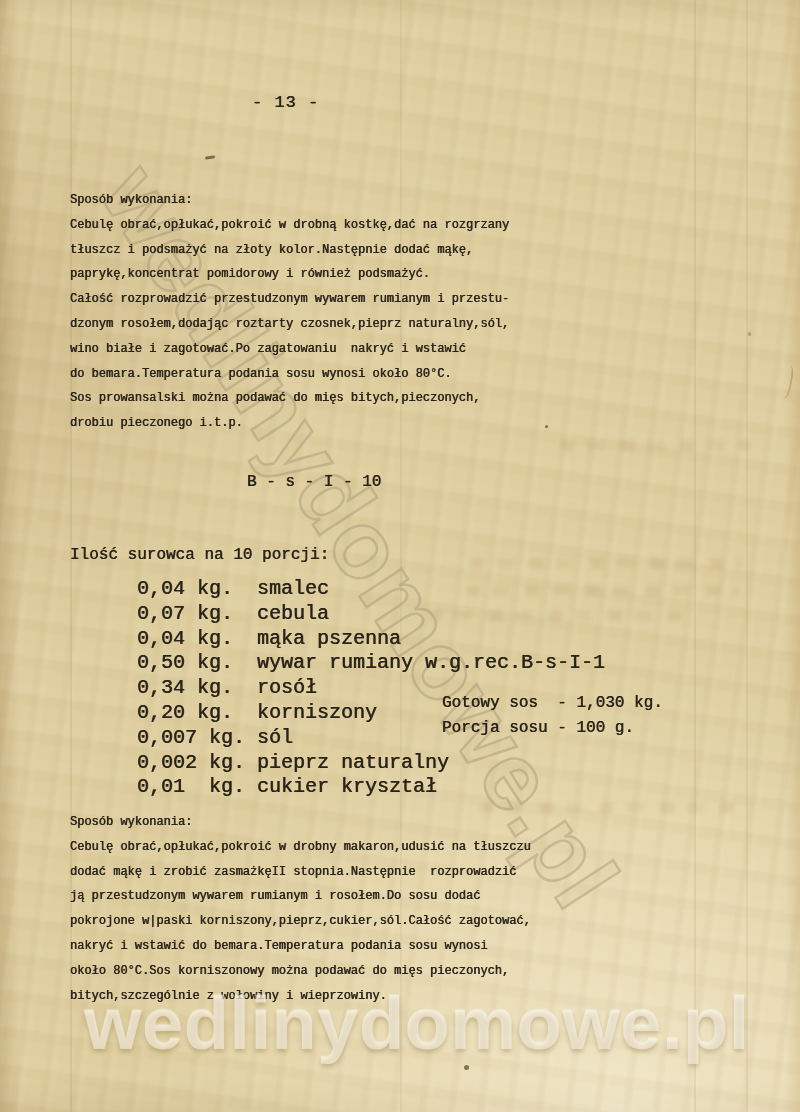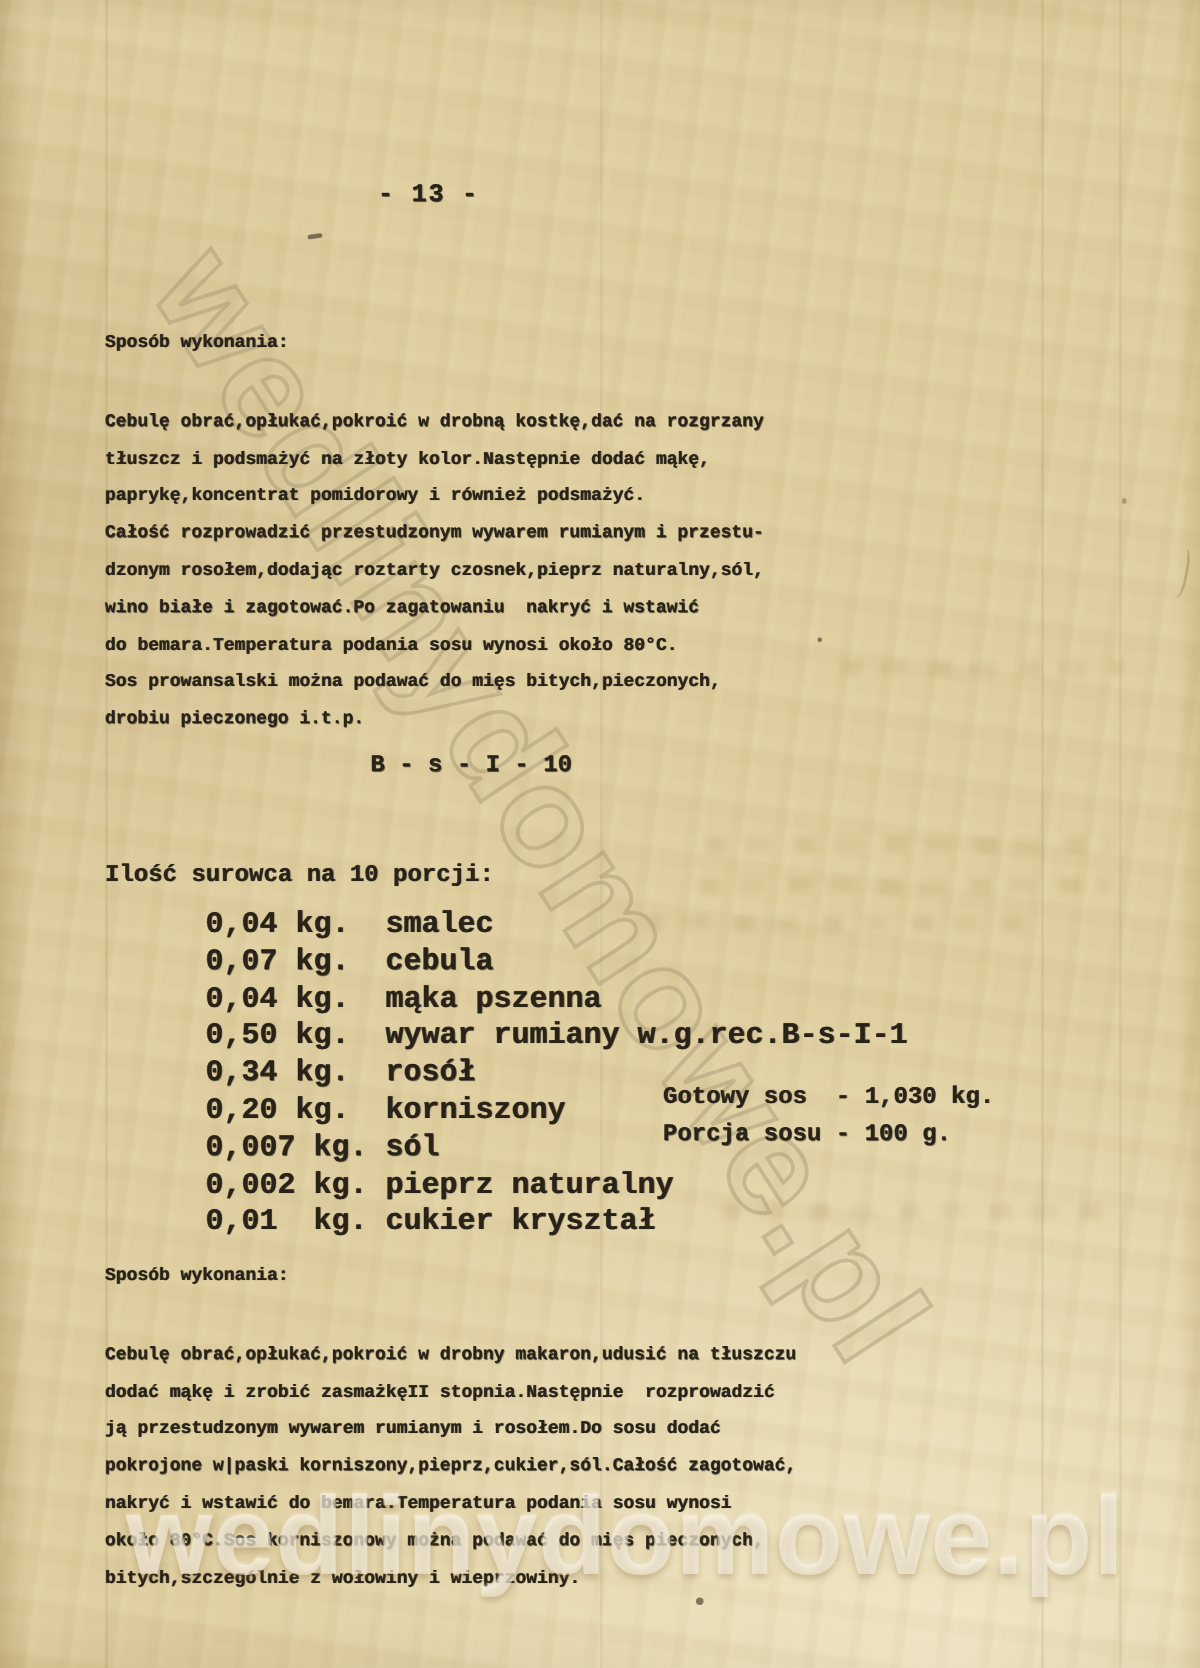--- a/index.html
+++ b/index.html
@@ -28,24 +28,23 @@
   .fold{position:absolute;top:0;bottom:0;width:2px;background:rgba(120,95,50,.10);}
   .edgeband{position:absolute;top:0;bottom:0;right:0;width:14px;background:linear-gradient(90deg,rgba(255,250,230,0),rgba(200,170,110,.18));}
   .ghost{
     position:absolute;height:11px;border-radius:5px;opacity:.55;filter:blur(2px);
     background:repeating-linear-gradient(90deg, rgba(145,105,55,.20) 0 14px, rgba(145,105,55,0) 14px 26px, rgba(145,105,55,.13) 26px 44px, rgba(145,105,55,0) 44px 60px);
   }
   .speck{position:absolute;background:rgba(70,58,40,.65);border-radius:50%;}
   .pencil{position:absolute;width:10px;height:34px;border-right:2px solid rgba(120,95,55,.30);border-radius:60% 40% 50% 50%;transform:rotate(10deg);}
 
   .ink{
-    color:#282218;font-weight:700;
+    color:#282218;font-weight:400;
     text-shadow:0.4px 0.4px 0.6px rgba(38,33,25,.75), -0.3px 0 0.4px rgba(38,33,25,.45);
     white-space:pre;
-    margin-top:28px;
   }
   .para{position:absolute;left:70px;font-size:12px;line-height:24.8px;}
   .page-number{position:absolute;left:252px;top:93px;font-size:17px;letter-spacing:1px;}
   .recipe-code{position:absolute;left:247px;top:472px;font-size:16px;line-height:20px;}
   .recipe-title{
     position:absolute;left:150px;top:498px;font-size:17px;letter-spacing:1px;line-height:20px;
     border-bottom:2.5px solid rgba(40,34,24,.9);padding-bottom:3px;
   }
   .recipe-title::after{
     content:"";position:absolute;left:2px;right:0;bottom:-6px;

